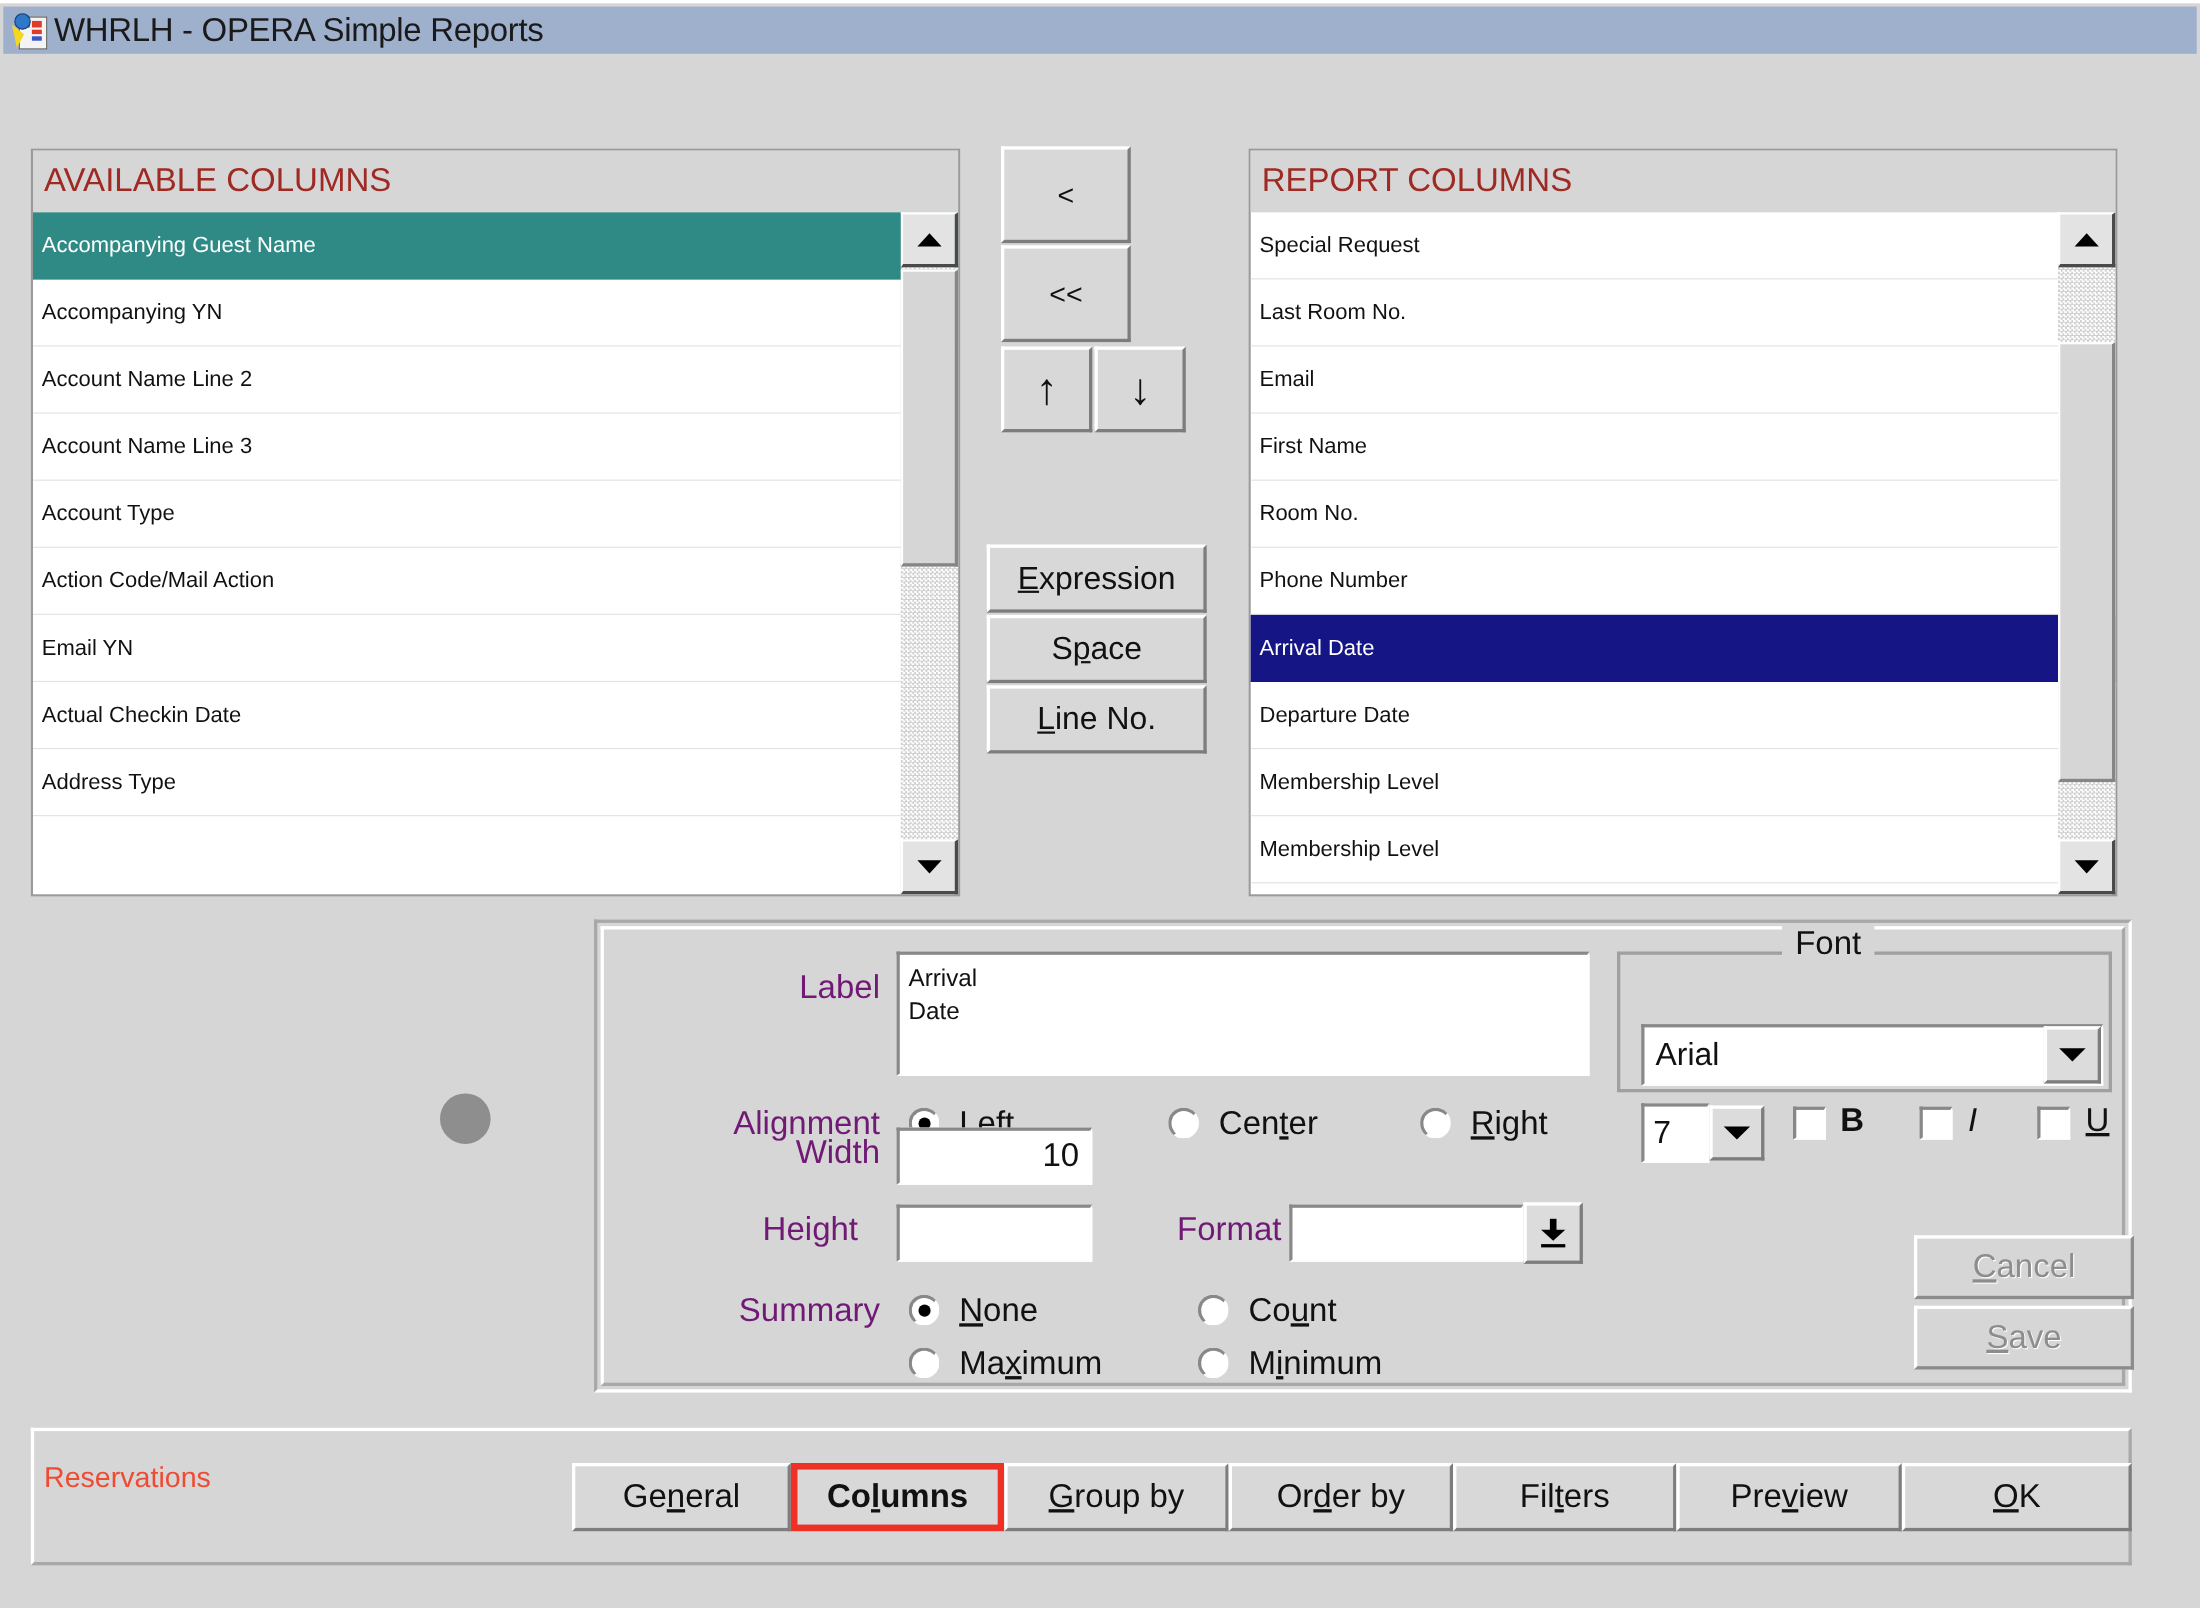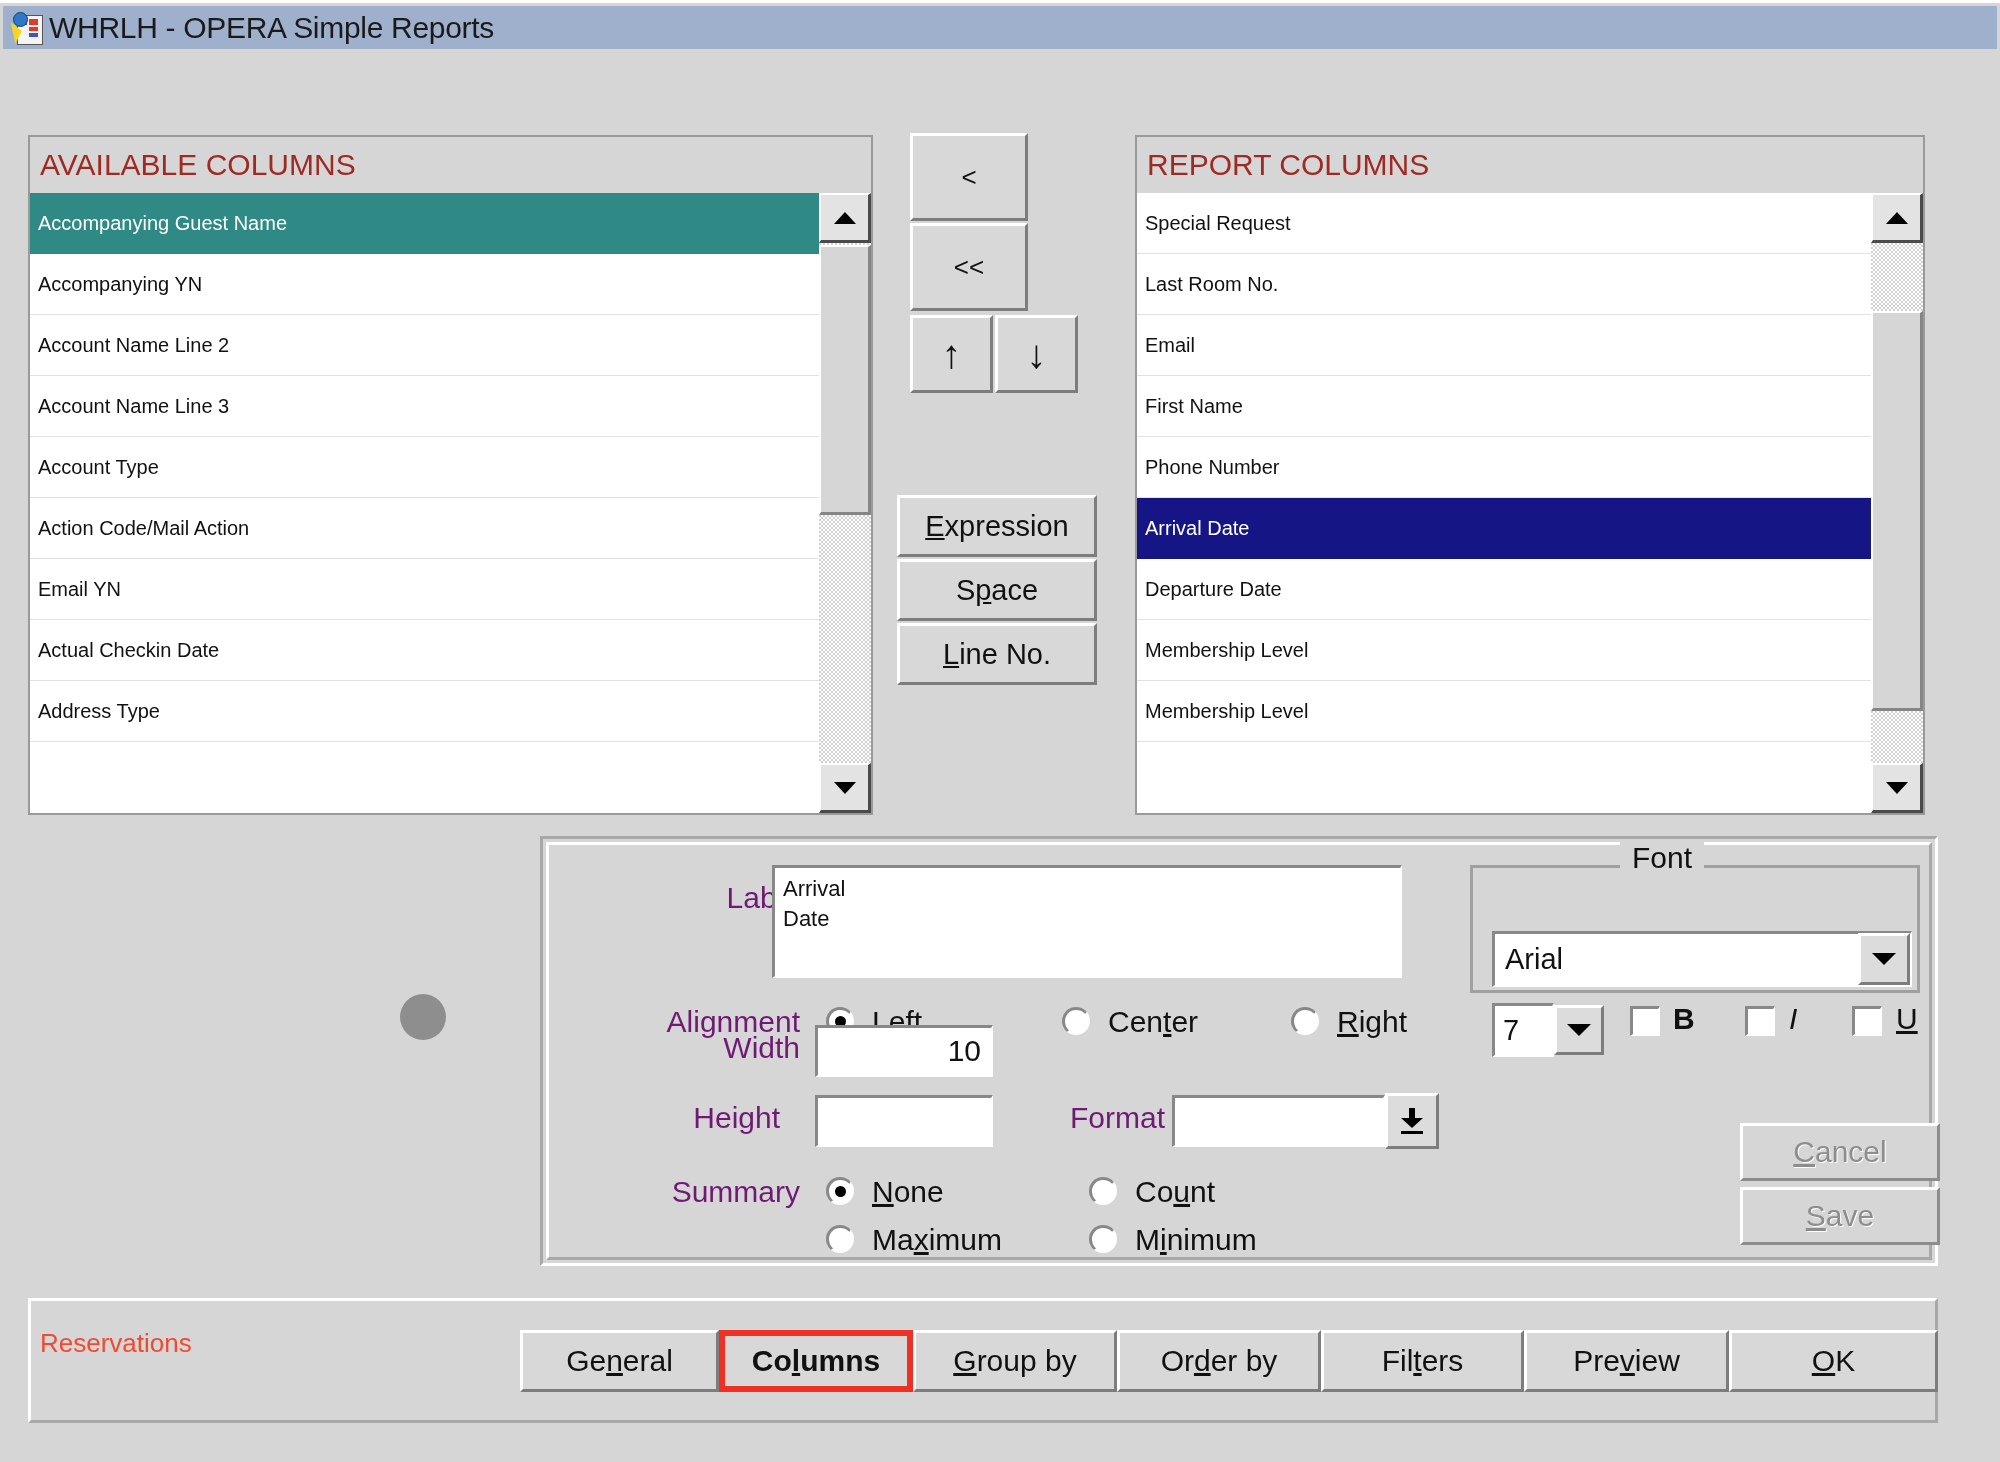--- a/index.html
+++ b/index.html
@@ -145,21 +145,21 @@
     position:absolute;font-size:30px;color:#701a75;text-align:right;
     white-space:nowrap;
   }
   .input{
     position:absolute;background:#ffffff;
     border-top:3px solid #888888;border-left:3px solid #888888;
     border-right:2px solid #ffffff;border-bottom:2px solid #ffffff;
     box-sizing:border-box;
     font-size:30px;color:#111;
   }
-  #label-box{left:772px;top:862px;width:630px;height:113px;padding:6px 8px;
+  #label-box{left:815px;top:862px;width:630px;height:113px;padding:6px 8px;
     font-size:22px;line-height:1.35;white-space:pre;}
   #width-box{left:815px;top:1022px;width:178px;height:52px;
     text-align:right;padding-right:10px;line-height:46px;}
   #height-box{left:815px;top:1092px;width:178px;height:52px;line-height:46px;}
   #format-box{left:1172px;top:1092px;width:213px;height:52px;line-height:46px;}
   #format-lov{
     position:absolute;left:1385px;top:1090px;width:54px;height:56px;
     background:#dcdcdc;
     border-top:3px solid #ffffff;border-left:3px solid #ffffff;
     border-right:3px solid #7d7d7d;border-bottom:3px solid #7d7d7d;
@@ -333,20 +333,21 @@
     <span><span class="u">L</span>ine No.</span>
   </div>
 
   <div class="listbox" id="report-list">
     <div class="list-header">REPORT COLUMNS</div>
     <div class="list-rows">
       <div class="row">Special Request</div>
       <div class="row">Last Room No.</div>
       <div class="row">Email</div>
       <div class="row">First Name</div>
+      <div class="row">Room No.</div>
       <div class="row">Phone Number</div>
       <div class="row sel-navy">Arrival Date</div>
       <div class="row">Departure Date</div>
       <div class="row">Membership Level</div>
       <div class="row">Membership Level</div>
     </div>
     <div class="vsb">
       <div class="track"></div>
       <div class="sb-btn up">
           <div class="tri-up"></div>

